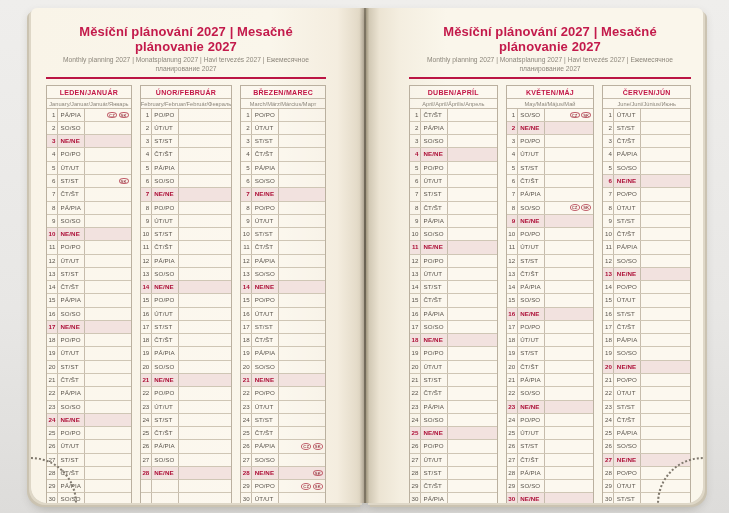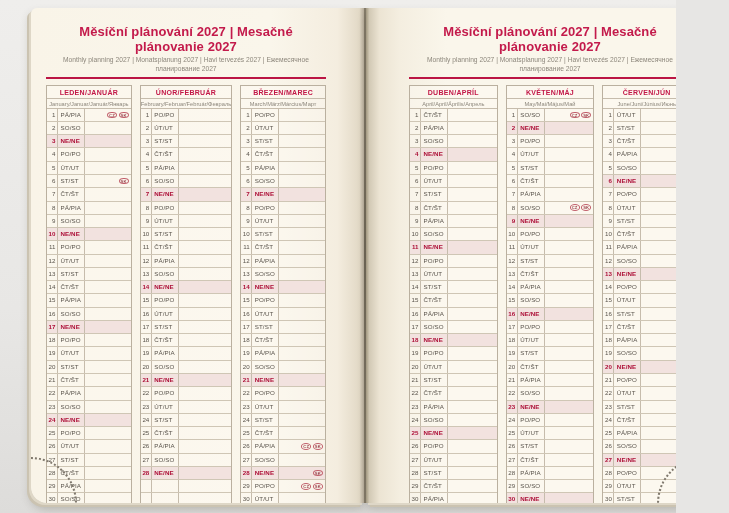--- a/index.html
+++ b/index.html
@@ -1,18 +1,18 @@
 <!DOCTYPE html>
 <html><head>
 <meta charset="utf-8">
 <style>
   * { box-sizing: border-box; margin: 0; padding: 0; }
   html,body { width: 729px; height: 513px; }
   body { font-family: "Liberation Sans", "DejaVu Sans", sans-serif; background:#e7e6e4; }
-  .canvas { position:relative; width:676px; height:513px; overflow:hidden;
+  .canvas { position:relative; width:729px; height:513px; overflow:hidden;
             background:linear-gradient(180deg,#efeeec 0%,#e8e7e5 60%,#dddcda 100%); }
 
   .page { position:absolute; top:8px; height:495px; overflow:hidden; }
   .page-left  { left:31px;  width:333px; border-radius:6px 0 0 16px;
     background:linear-gradient(90deg,#f9f4e8 0%,#faf6eb 72%,#f4eddf 92%,#e2d9c6 98.6%,#b7ad9b 100%);
     box-shadow:-2px 2px 0 #ded7c7, -4px 4px 0 #cbc3b1, -1px 6px 10px rgba(70,64,52,.28); }
   .page-right { left:366px; width:337px; border-radius:0 6px 16px 0;
     background:linear-gradient(270deg,#faf6eb 0%,#faf6eb 76%,#f4eee0 90%,#ece4d3 96%,#d2c9b5 99%,#a1977f 100%);
     box-shadow:2px 2px 0 #ded7c7, 4px 4px 0 #cbc3b1, 1px 6px 10px rgba(70,64,52,.28); }
   .gutter { position:absolute; left:364px; top:8px; width:2px; height:495px;

